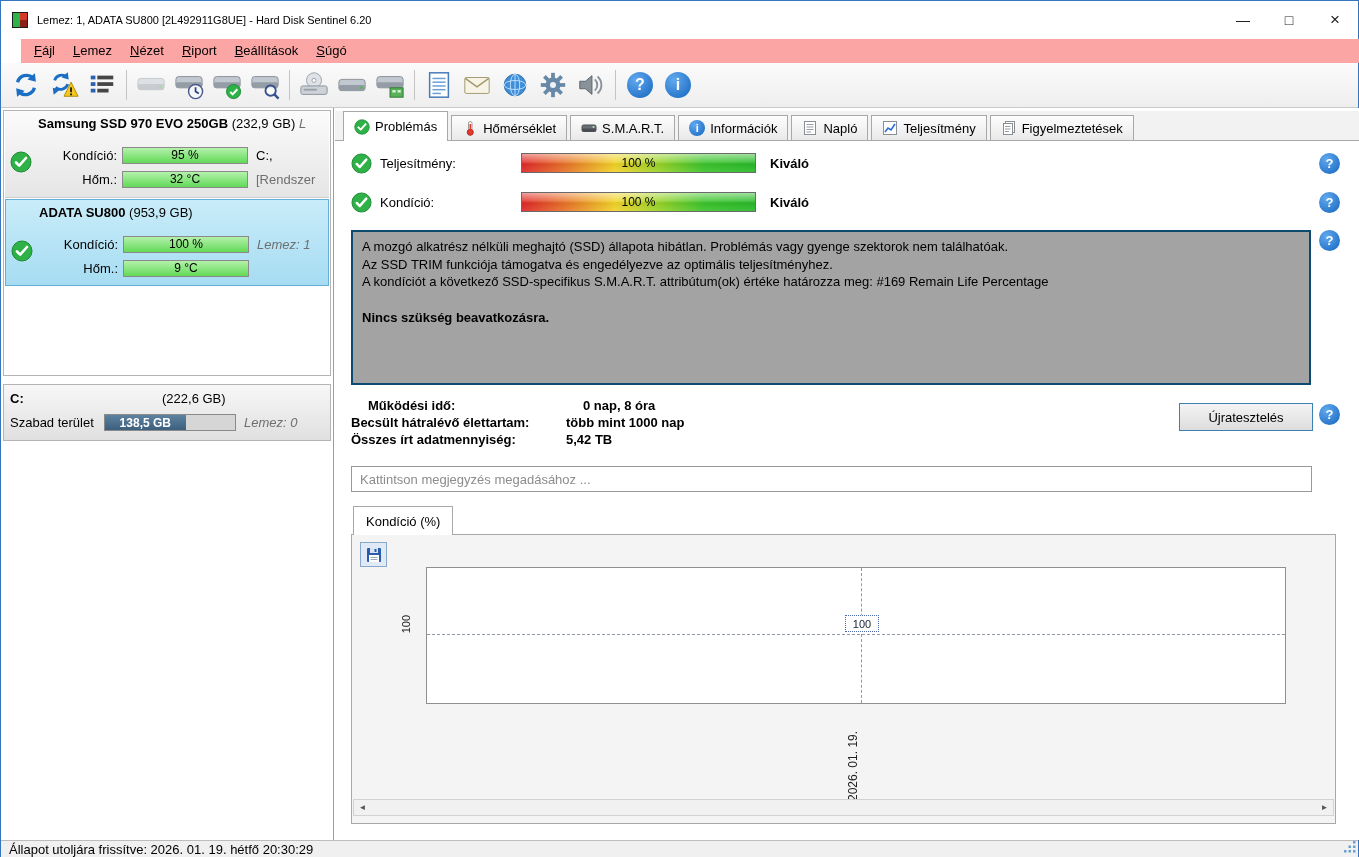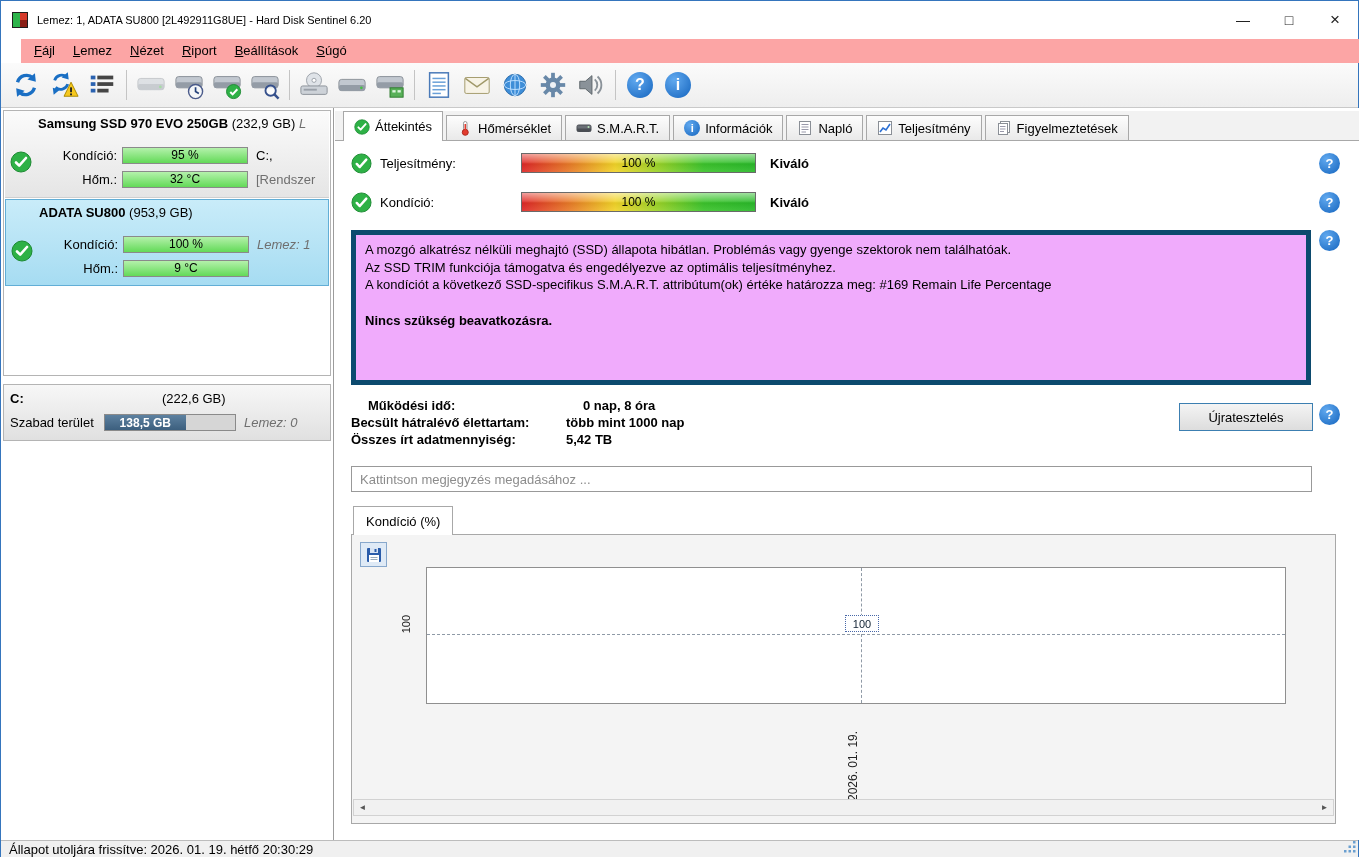--- a/index.html
+++ b/index.html
@@ -59,21 +59,21 @@
 
   
   .mrow { position:absolute; display:flex; align-items:center; height:22px; }
   .mlabel { margin-left:8px; width:141px; }
   .gradbar { position:relative; width:235px; height:20px; border:1px solid #6a6a6a;
     background:linear-gradient(90deg,#df2828 0%,#e97a28 20%,#f2d428 40%,#9cd428 58%,#3cc42c 78%,#2aba2a 100%); }
   .gradbar::after { content:''; position:absolute; inset:0; background:linear-gradient(180deg,rgba(255,255,255,.55),rgba(255,255,255,.15) 45%,rgba(0,0,0,.05) 55%,rgba(255,255,255,.08)); }
   .gradbar .bartext { position:relative; z-index:1; display:block; text-align:center; line-height:18px; font-size:12px; }
   .rating { margin-left:14px; font-weight:bold; }
 
-  .green-box { position:absolute; left:16px; top:122px; width:960px; height:155px; background:#f0abfc; border:5px solid #0c4a6e; padding:6px 9px; line-height:17.5px; }
+  .green-box { position:absolute; left:16px; top:122px; width:960px; height:155px; background:#a3a3a3; border:2px solid #0c4a6e; padding:6px 9px; line-height:17.5px; }
   .green-box .bold-line { font-weight:bold; margin-top:18px; }
 
   .stat-row { position:absolute; left:16px; height:17px; display:flex; }
   .stat-label { width:215px; font-weight:bold; }
   .stat-label.plain { font-weight:normal;margin-left:17px; }
   .stat-value { font-weight:bold; }
 
   .retest-btn { position:absolute; left:844px; top:295px; width:134px; height:28px; border:1px solid #3c7fb1; background:linear-gradient(#f4f4f4,#dddddd); font-family:inherit; font-size:13px; }
   .comment-input { position:absolute; left:16px; top:358px; width:961px; height:26px; border:1px solid #999; padding:0 8px; font-family:inherit; font-size:13px; color:#0f766e; }
   .comment-input::placeholder { color:#8c8c8c; }
@@ -349,21 +349,21 @@
   </div>
 
   <div class="main">
 
     <div class="tabstrip">
       <span class="tab active">
         <svg width="16" height="16" viewBox="0 0 22 22">
             <circle cx="11" cy="11" r="10" fill="#2eb146" stroke="#1d8a33"></circle>
             <path d="M6 11.5l3.2 3.2L16 7" stroke="#fff" stroke-width="2.6" fill="none" stroke-linecap="round" stroke-linejoin="round"></path>
           </svg>
-        <span>Áttekintés</span>
+        <span>Problémás</span>
       </span>
       <span class="tab">
         <svg width="16" height="16" viewBox="0 0 16 16">
             <rect x="6.5" y="1.5" width="3.5" height="9" rx="1.75" fill="#fff" stroke="#999"></rect>
             <circle cx="8.25" cy="12.3" r="3" fill="#e23b2e" stroke="#b02a20"></circle>
             <rect x="7.5" y="4" width="1.6" height="7" fill="#e23b2e"></rect>
           </svg>
         <span>Hőmérséklet</span>
       </span>
       <span class="tab">

